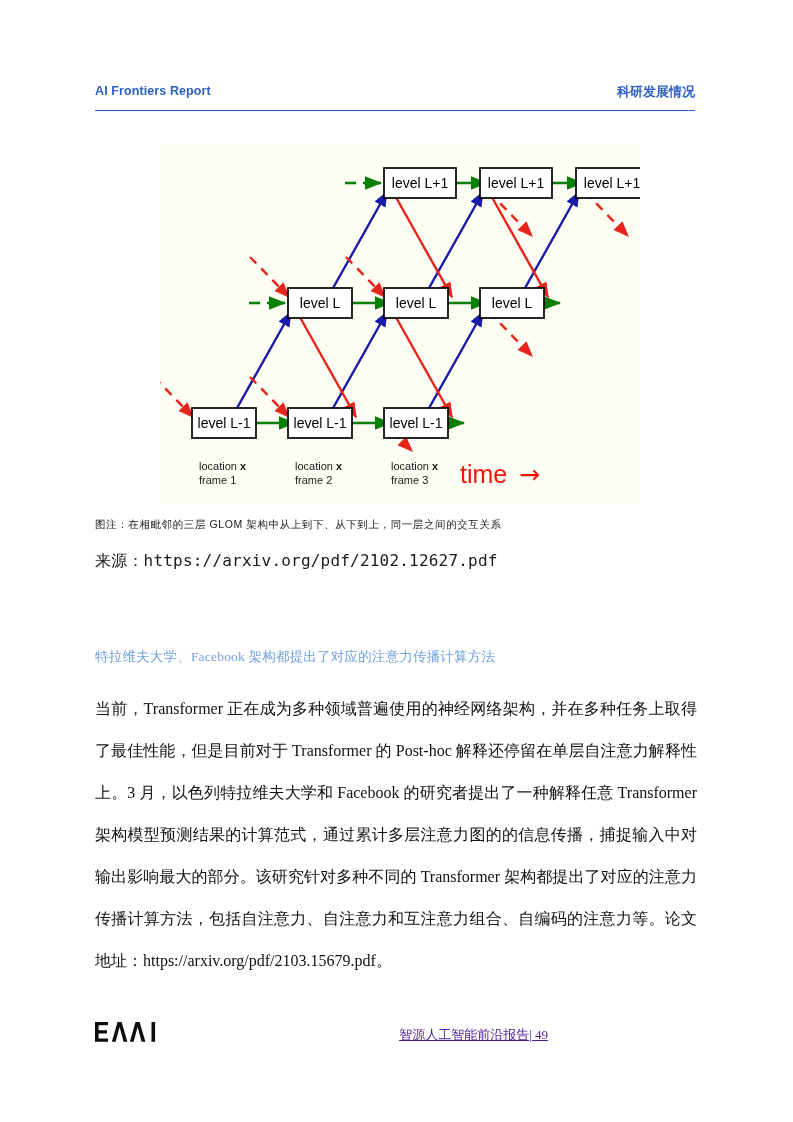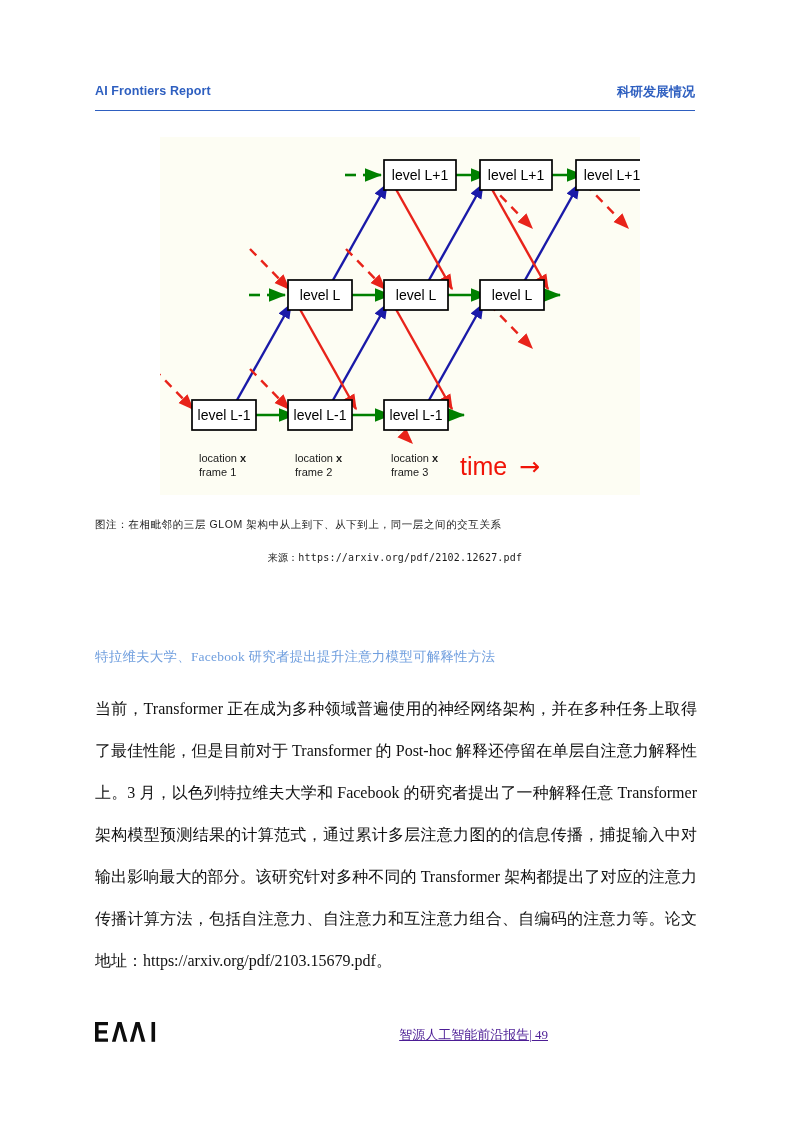--- a/index.html
+++ b/index.html
@@ -55,21 +55,21 @@
     top: 110px;
     width: 600px;
     height: 1.4px;
     background: #2e5fc0;
   }
 
   
   .figure {
     position: absolute;
     left: 160px;
-    top: 137px;
+    top: 145px;
     width: 480px;
     height: 358px;
     background: #5eead4;
   }
   .figure svg {
     display: block;
   }
 
   
   .caption {
@@ -81,23 +81,23 @@
     font-family: "Liberation Sans", "DejaVu Sans", sans-serif;
     font-size: 10.5px;
     color: #1a1a1a;
     letter-spacing: 0.6px;
   }
   .caption-source {
     position: absolute;
     left: 95px;
     top: 551px;
     width: 600px;
-    text-align: center;
+    text-align: left;
     font-family: "DejaVu Sans Mono", "Liberation Mono", monospace;
-    font-size: 10px;
+    font-size: 16px;
     color: #1a1a1a;
     letter-spacing: 0.2px;
   }
 
   
   .section-heading {
     position: absolute;
     left: 95px;
     top: 648px;
     width: 610px;
@@ -305,21 +305,21 @@
       <g>
         <text x="300" y="338" font-family="Liberation Sans, DejaVu Sans, sans-serif" font-size="25" fill="#f01408">time</text>
         <text x="359" y="338" font-family="DejaVu Sans, sans-serif" font-size="25" fill="#f01408">→</text>
       </g>
     </svg>
   </div>
 
   <div class="caption">图注：在相毗邻的三层 GLOM 架构中从上到下、从下到上，同一层之间的交互关系</div>
   <div class="caption-source">来源：https://arxiv.org/pdf/2102.12627.pdf</div>
 
-  <div class="section-heading">特拉维夫大学、Facebook 研究者提出提升注意力模型可解释性方法</div>
+  <div class="section-heading">特拉维夫大学、Facebook 架构都提出了对应的注意力传播计算方法</div>
 
   <div class="body-text">
     <p>当前，Transformer 正在成为多种领域普遍使用的神经网络架构，并在多种任务上取得了最佳性能，但是目前对于 Transformer 的 Post-hoc 解释还停留在单层自注意力解释性上。3 月，以色列特拉维夫大学和 Facebook 的研究者提出了一种解释任意 Transformer 架构模型预测结果的计算范式，通过累计多层注意力图的的信息传播，捕捉输入中对输出影响最大的部分。该研究针对多种不同的 Transformer 架构都提出了对应的注意力传播计算方法，包括自注意力、自注意力和互注意力组合、自编码的注意力等。论文地址：https://arxiv.org/pdf/2103.15679.pdf。</p>
   </div>
 
   <div class="footer-logo">
     <svg width="62" height="20" viewBox="0 0 62 20" xmlns="http://www.w3.org/2000/svg">
 
       <path d="M0,0 L13,0 L13,3.2 L3.6,3.2 L3.6,8.2 L12,8.2 L12,11.4 L3.6,11.4 L3.6,16.6 L13,16.6 L13,19.8 L0,19.8 Z" fill="#0d0d0d"></path>
       <path d="M18.5,0 L22.6,0 L28.4,19.8 L24.6,19.8 L20.6,5.0 L16.6,19.8 L12.9,19.8 Z" fill="#0d0d0d" transform="translate(4,0)"></path>

